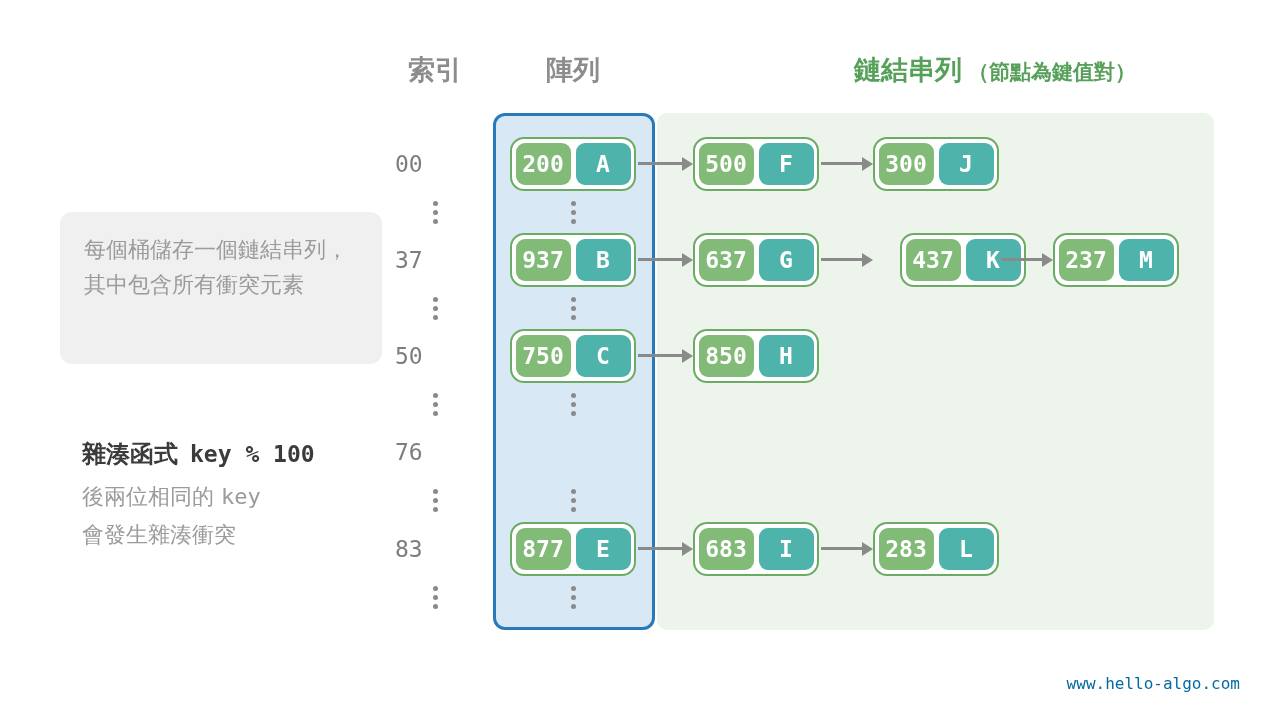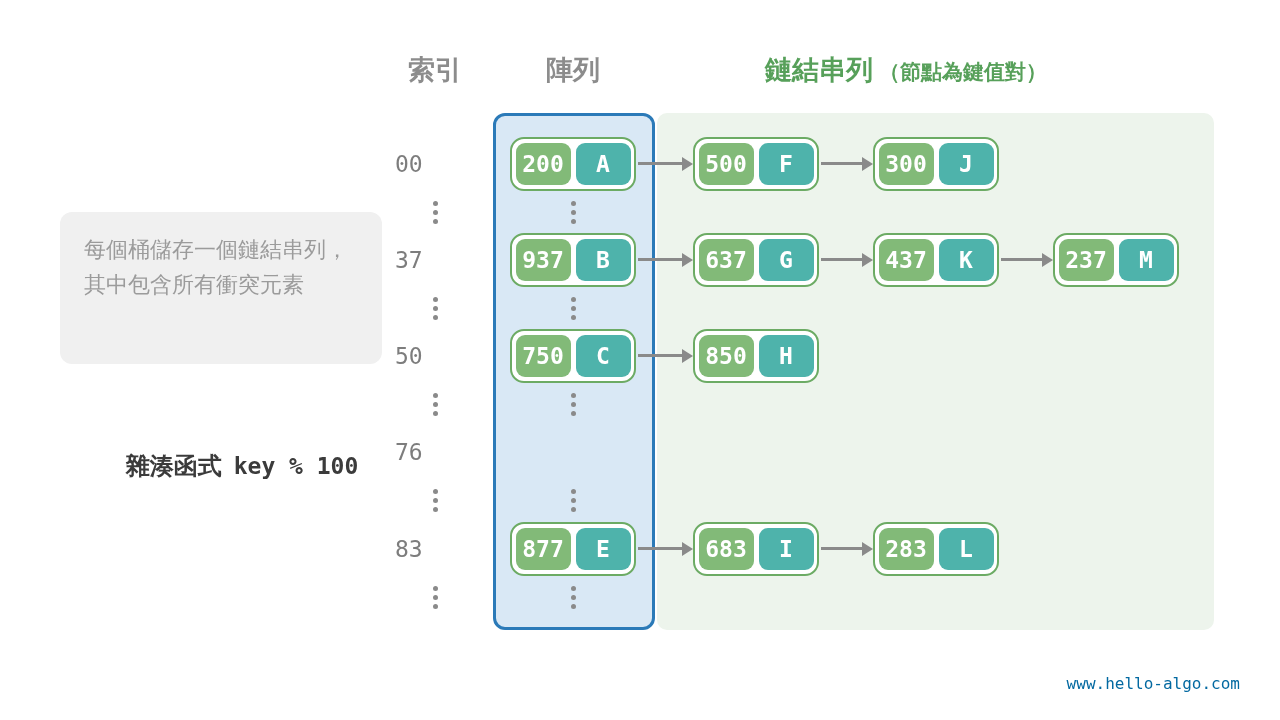--- a/index.html
+++ b/index.html
@@ -4,31 +4,31 @@
 <style>
   html,body{margin:0;padding:0;background:#ffffff;}
   .canvas{
     position:relative;width:1280px;height:720px;background:#ffffff;overflow:hidden;
     font-family:"DejaVu Sans", sans-serif;
   }
   
   .hdr{position:absolute;top:54px;height:32px;line-height:32px;font-size:27px;font-weight:bold;color:#8c8c8c;text-align:center;}
   .hdr-index{left:375px;width:120px;}
   .hdr-array{left:513px;width:120px;}
-  .hdr-list{left:765px;width:460px;text-align:left;color:#57a05a;white-space:nowrap;}
+  .hdr-list{left:765px;width:460px;text-align:center;color:#57a05a;white-space:nowrap;}
   .hdr-list .note{font-size:21px;font-weight:600;margin-left:6px;}
   
   .list-region{position:absolute;left:657px;top:113px;width:557px;height:517px;background:#edf4ec;border-radius:10px;}
   .array-box{position:absolute;left:493px;top:113px;width:162px;height:517px;background:#d9e8f5;border:3px solid #2b7ab8;border-radius:12px;box-sizing:border-box;}
   
   .info-box{position:absolute;left:60px;top:212px;width:322px;height:152px;background:#f0f0f0;border-radius:12px;box-sizing:border-box;padding:20px 24px;}
   .info-box .title{font-size:25px;font-weight:bold;color:#3b3b3b;margin-bottom:12px;}
   .info-box .body{font-size:22px;color:#9b9b9b;line-height:35px;}
   
-  .hash-note{position:absolute;left:82px;top:450px;width:320px;text-align:center;}
+  .hash-note{position:absolute;left:82px;top:438px;width:320px;}
   .hash-note .head{font-size:24px;font-weight:bold;color:#3b3b3b;white-space:nowrap;}
   .hash-note .head .code{font-family:"DejaVu Sans Mono", monospace;font-size:23px;margin-left:12px;}
   .hash-note .body{font-size:22px;color:#9b9b9b;line-height:38px;margin-top:8px;}
   .hash-note .body .code{font-family:"DejaVu Sans Mono", monospace;}
   
   .idx{position:absolute;left:395px;width:80px;height:28px;line-height:28px;
        font-family:"DejaVu Sans Mono", monospace;font-size:23px;color:#7d7d7d;}
   
   .pair{position:absolute;width:126px;height:54px;background:#ffffff;border:2px solid #6cab64;border-radius:14px;
         box-sizing:border-box;display:flex;align-items:center;justify-content:center;gap:5px;}
@@ -65,20 +65,24 @@
     <div class="body">
       <div>每個桶儲存一個鏈結串列，</div>
       <div>其中包含所有衝突元素</div>
     </div>
   </div>
 
   <div class="hash-note">
     <div class="head">
       <span>雜湊函式</span><span class="code">key % 100</span>
     </div>
+    <div class="body">
+      <div><span>後兩位相同的</span> <span class="code">key</span></div>
+      <div>會發生雜湊衝突</div>
+    </div>
   </div>
 
   <div class="idx" style="top:150px">00</div>
   <div class="idx" style="top:246px">37</div>
   <div class="idx" style="top:342px">50</div>
   <div class="idx" style="top:438px">76</div>
   <div class="idx" style="top:535px">83</div>
 
   <div class="dots" style="left:432px;top:201px">
       <i></i>
@@ -150,21 +154,21 @@
   <div class="pair" style="left:510px;top:233px">
     <div class="cell key">937</div>
     <div class="cell val">B</div>
   </div>
   <div class="arrow" style="left:638px;top:258px;width:44px"></div>
   <div class="pair" style="left:693px;top:233px">
     <div class="cell key">637</div>
     <div class="cell val">G</div>
   </div>
   <div class="arrow" style="left:821px;top:258px;width:41px"></div>
-  <div class="pair" style="left:873px;top:233px">
+  <div class="pair" style="left:900px;top:233px">
     <div class="cell key">437</div>
     <div class="cell val">K</div>
   </div>
   <div class="arrow" style="left:1001px;top:258px;width:41px"></div>
   <div class="pair" style="left:1053px;top:233px">
     <div class="cell key">237</div>
     <div class="cell val">M</div>
   </div>
 
   <div class="pair" style="left:510px;top:329px">

